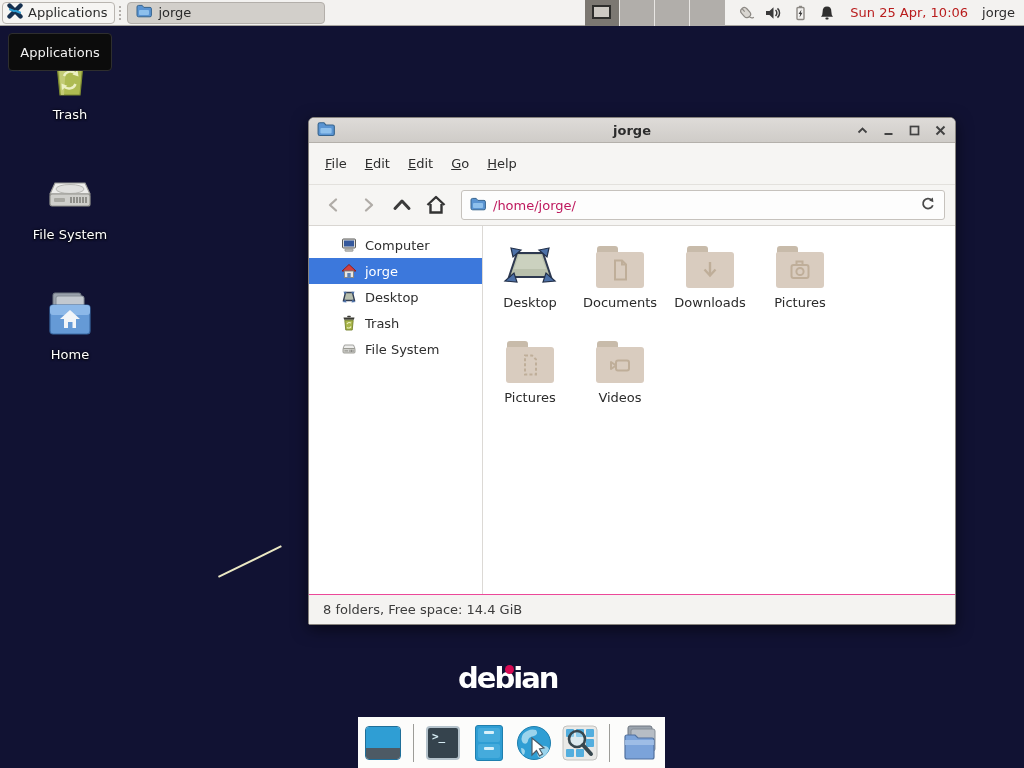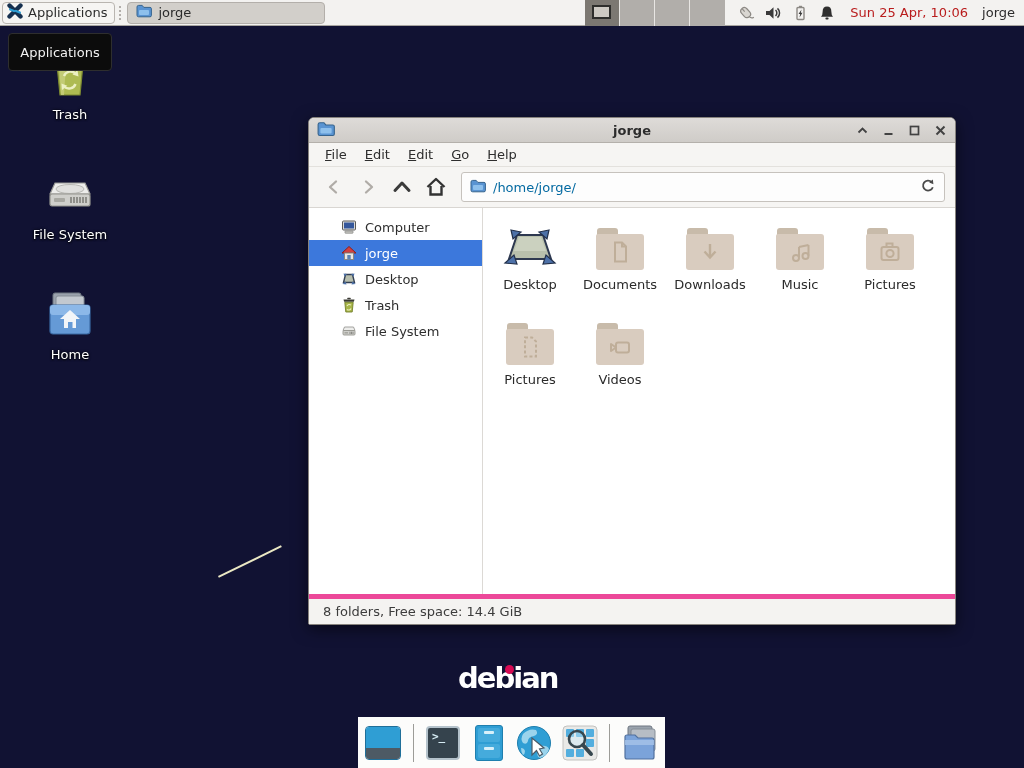--- a/index.html
+++ b/index.html
@@ -55,33 +55,33 @@
          background:#fff; z-index:10; overflow:hidden; }
   #titlebar { height:25px; background:linear-gradient(#dedbd8,#cfccc8);
               border-bottom:1px solid #b4b0ab; display:flex; align-items:center;
               padding:0 8px; flex:none; }
   #title-text { position:absolute; left:0; right:0; text-align:center;
                 font-weight:bold; color:#2c2c2c; pointer-events:none; }
   #titlebar { position:relative; }
   .tb-btns { margin-left:auto; display:flex; align-items:center; gap:13px; z-index:2; }
   .tb-btn { width:13px; height:13px; display:flex; align-items:center; justify-content:center; }
 
-  #menubar { height:24px; background:#f6f5f3; display:flex; align-items:center;
+  #menubar { height:42px; background:#f6f5f3; display:flex; align-items:center;
              padding-left:7px; flex:none; border-bottom:1px solid #e3e1dd; }
   .menu-item { display:inline-block; padding:4px 9px; color:#2e2e2e; }
   .menu-item::first-letter { text-decoration:underline; }
 
   #toolbar { height:41px; background:#f6f5f3; border-bottom:1px solid #d9d6d2;
              display:flex; align-items:center; padding:0 10px; flex:none; gap:4px; }
   .nav-btn { width:30px; height:28px; display:flex; align-items:center; justify-content:center;
              border-radius:3px; }
   #pathbar { flex:1; height:30px; margin-left:6px; background:#fdfdfd;
              border:1px solid #c6c2bd; border-radius:3px; display:flex;
              align-items:center; padding:0 8px; gap:7px; }
-  #path-text { flex:1; color:#0369a1; }
+  #path-text { flex:1; color:#be185d; }
 
   #body-area { flex:1; display:flex; min-height:0; }
   #sidepane { width:174px; background:#fff; border-right:1px solid #dcd9d5; padding-top:6px; }
   .side-hdr { font-weight:bold; color:#363636; padding:6px 0 6px 13px; }
   .side-row { height:26px; display:flex; align-items:center; gap:8px; padding-left:32px;
               color:#2e2e2e; }
   .side-row.selected { background:#3c78dc; color:#ffffff; }
   .side-ic { width:16px; height:16px; flex:none; display:flex; }
 
   #files { flex:1; background:#fff; padding:13px 0 0 2px; }
@@ -90,21 +90,21 @@
   .fitem { width:90px; height:78px; text-align:center; }
   .fitem .icbox { height:56px; display:flex; align-items:center; justify-content:center; }
   .fitem .flbl { color:#2b2b2b; }
   .folder-shape { position:relative; width:48px; height:42px; }
   .f-tab { position:absolute; left:1px; top:0; width:21px; height:10px;
            background:#c8bbaa; border-radius:3px 3px 0 0; }
   .f-body { position:absolute; left:0; top:6px; width:48px; height:36px;
             background:#d9ccbf; border-radius:2px 3px 3px 3px; }
   .f-glyph { position:absolute; left:11px; top:11px; }
 
-  #statusbar { height:30px; background:#f4f3f1; border-top:5px solid #ec4899;
+  #statusbar { height:30px; background:#f4f3f1; border-top:1px solid #ec4899;
                display:flex; align-items:center; padding-left:14px; color:#3c3c3c; flex:none; }
 
   
   #debian-logo { position:absolute; left:458px; top:661px; z-index:3; }
   #debian-text { color:#ffffff; font-size:29px; font-weight:bold; letter-spacing:-2px; }
   #debian-dot { position:absolute; left:47px; top:4px; width:9px; height:9px;
                 border-radius:50%; }
 
   
   #dock { position:absolute; left:358px; top:717px; width:307px; height:51px;
@@ -438,36 +438,20 @@
                 <div class="f-body"></div>
               <svg class="f-glyph" width="26" height="26" viewBox="0 0 26 26">
                 <line x1="13" y1="5" x2="13" y2="18" stroke="#bfae99" stroke-width="2.4"></line>
                 <polyline points="7.5,12.5 13,18.5 18.5,12.5" fill="none" stroke="#bfae99" stroke-width="2.4"></polyline>
               </svg>
             </div>
           </div>
           <div class="flbl">Downloads</div>
         </div>
 
-        <div class="fitem">
-          <div class="icbox">
-            <div class="folder-shape">
-                <div class="f-tab"></div>
-                <div class="f-body"></div>
-              <svg class="f-glyph" width="26" height="26" viewBox="0 0 26 26">
-                <circle cx="9" cy="19" r="3" fill="none" stroke="#bfae99" stroke-width="2"></circle>
-                <circle cx="18.5" cy="17" r="3" fill="none" stroke="#bfae99" stroke-width="2"></circle>
-                <line x1="12" y1="18.6" x2="12" y2="8" stroke="#bfae99" stroke-width="2"></line>
-                <line x1="21.5" y1="16.6" x2="21.5" y2="6" stroke="#bfae99" stroke-width="2"></line>
-                <line x1="12" y1="8" x2="21.5" y2="6" stroke="#bfae99" stroke-width="2.2"></line>
-              </svg>
-            </div>
-          </div>
-          <div class="flbl">Music</div>
-        </div>
 
         <div class="fitem">
           <div class="icbox">
             <div class="folder-shape">
                 <div class="f-tab"></div>
                 <div class="f-body"></div>
               <svg class="f-glyph" width="26" height="26" viewBox="0 0 26 26">
                 <rect x="4.5" y="8" width="17" height="13" rx="2" fill="none" stroke="#bfae99" stroke-width="2"></rect>
                 <rect x="9.5" y="4.5" width="6" height="3.5" fill="none" stroke="#bfae99" stroke-width="2"></rect>
                 <circle cx="13" cy="14.5" r="3.6" fill="none" stroke="#bfae99" stroke-width="2"></circle>

